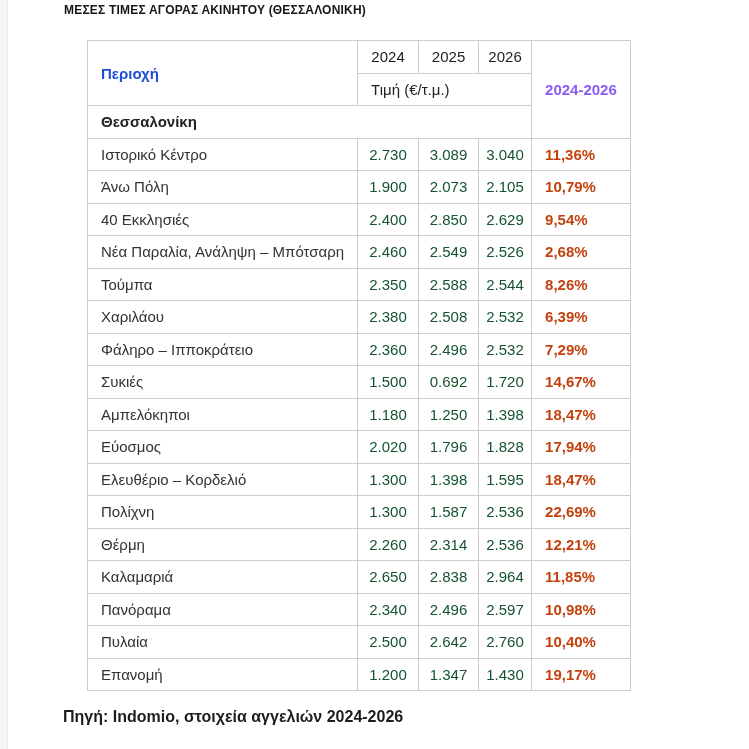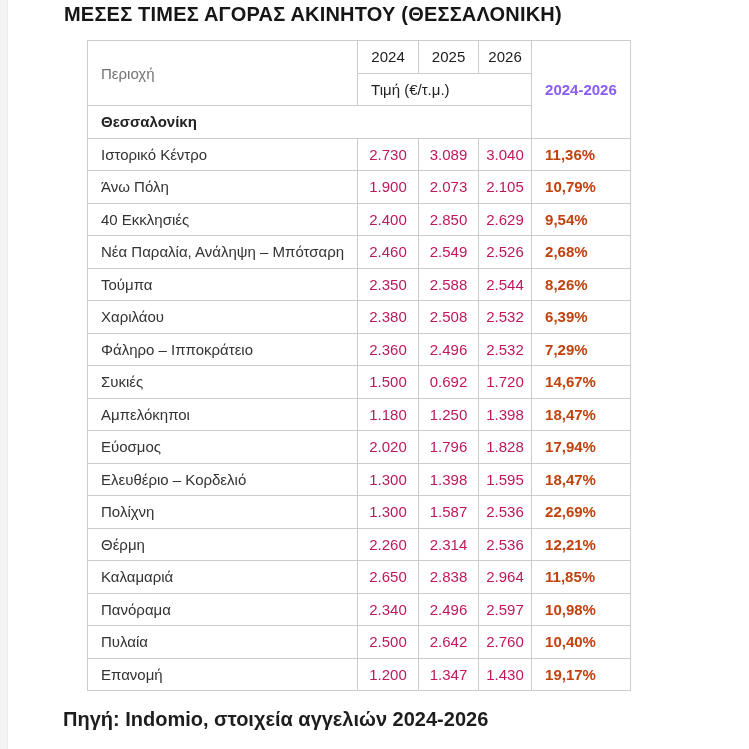--- a/index.html
+++ b/index.html
@@ -20,21 +20,21 @@
     left: 0; top: 0;
     width: 7px; height: 100%;
     background: #f4f4f4;
     border-right: 1px solid #ececec;
   }
   .page-title {
     position: absolute;
     left: 64px;
     top: 3px;
     margin: 0;
-    font-size: 20px;
+    font-size: 12px;
     font-weight: 700;
     color: #161616;
     letter-spacing: 0.2px;
     white-space: nowrap;
   }
   .table-wrap {
     position: absolute;
     left: 87px;
     top: 40px;
   }
@@ -52,33 +52,33 @@
     height: 31.5px;
     padding: 0 13px;
     font-size: 15px;
     font-weight: 400;
     text-align: left;
     vertical-align: middle;
     color: #333333;
     white-space: nowrap;
     overflow: hidden;
   }
-  th.region-h { font-weight: 400; color: #737373; }
+  th.region-h { font-weight: 700; color: #1d4ed8; }
   th.year-h { font-weight: 400; color: #1d1d1d; text-align: center; padding: 0 4px; }
   th.unit-h { font-weight: 400; color: #222222; margin-top: 16px; }
   th.change-h { font-weight: 700; color: #8b5cf6; }
   td.group { font-weight: 700; color: #222222; margin-top: 8px; }
-  td.num { text-align: center; padding: 0 4px; color: #be185d; }
+  td.num { text-align: center; padding: 0 4px; color: #14532d; }
   td.pct { font-weight: 700; color: #c2410c; }
   .source-note {
     position: absolute;
     left: 63px;
     top: 708px;
     margin: 0;
-    font-size: 20px;
+    font-size: 16px;
     font-weight: 700;
     color: #1d1d1d;
     white-space: nowrap;
   }
 </style>
 </head>
 <body>
 
 <div class="page-edge"></div>
 

